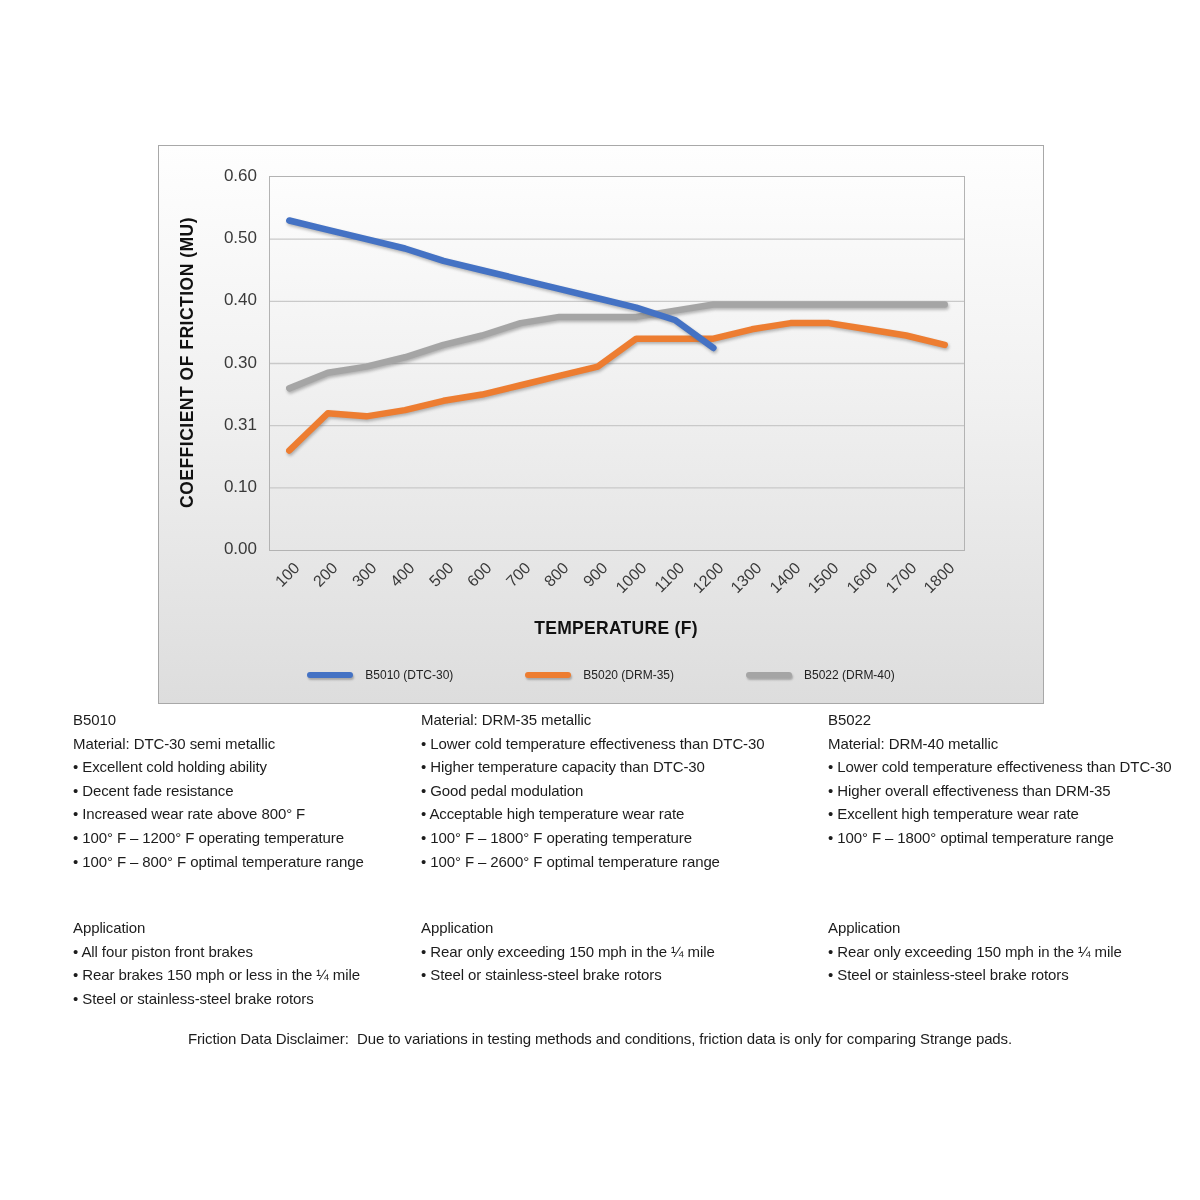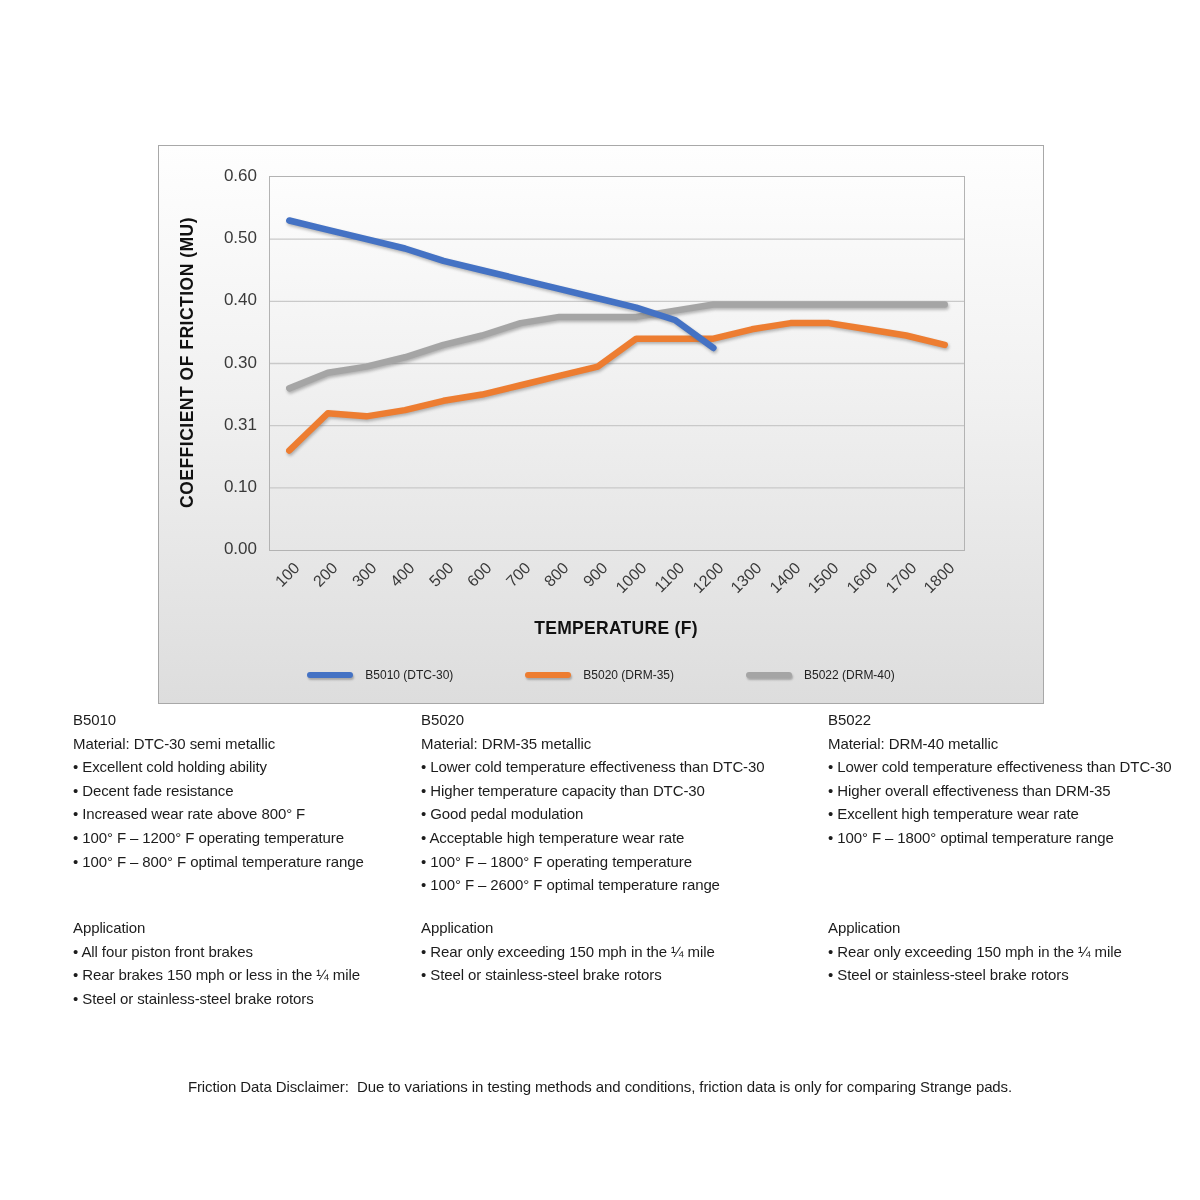--- a/index.html
+++ b/index.html
@@ -36,21 +36,21 @@
   .legend-label{font-size:12px;color:#222;}
 
   
   .col{position:absolute;top:708px;font-size:15px;line-height:23.6px;
         letter-spacing:-0.1px;color:#1c1c1c;}
   .col div{white-space:nowrap;margin-left:38px;}
   .col.app{top:916px;}
   .bullet::before{content:"• ";}
 
   .disclaimer{position:absolute;left:0;top:1030px;width:1200px;text-align:center;
-        font-size:15px;color:#1c1c1c;white-space:pre;letter-spacing:-0.1px;margin-top:48px;}
+        font-size:15px;color:#1c1c1c;white-space:pre;letter-spacing:-0.1px;}
 </style>
 </head>
 <body>
 
 <div class="page">
 
   <div class="chart-card">
     <div class="y-axis-title">COEFFICIENT OF FRICTION (MU)</div>
     <div id="y-labels">
         <div class="y-tick-label" style="top: 394px;">0.00</div>
@@ -154,21 +154,20 @@
     <div class="bullet">100° F – 800° F optimal temperature range</div>
   </div>
   <div class="col app" style="left:35px;width:345px;">
     <div>Application</div>
     <div class="bullet">All four piston front brakes</div>
     <div class="bullet">Rear brakes 150 mph or less in the ¼ mile</div>
     <div class="bullet">Steel or stainless-steel brake rotors</div>
   </div>
 
   <div class="col" style="left:383px;width:400px;">
-    <div>B5020</div>
     <div>Material: DRM-35 metallic</div>
     <div class="bullet">Lower cold temperature effectiveness than DTC-30</div>
     <div class="bullet">Higher temperature capacity than DTC-30</div>
     <div class="bullet">Good pedal modulation</div>
     <div class="bullet">Acceptable high temperature wear rate</div>
     <div class="bullet">100° F – 1800° F operating temperature</div>
     <div class="bullet">100° F – 2600° F optimal temperature range</div>
   </div>
   <div class="col app" style="left:383px;width:400px;">
     <div>Application</div>

